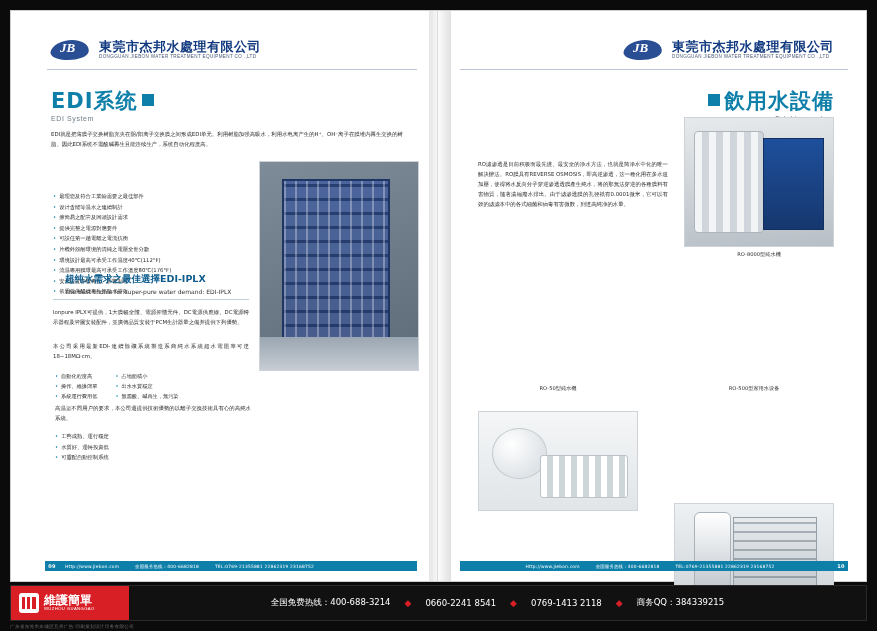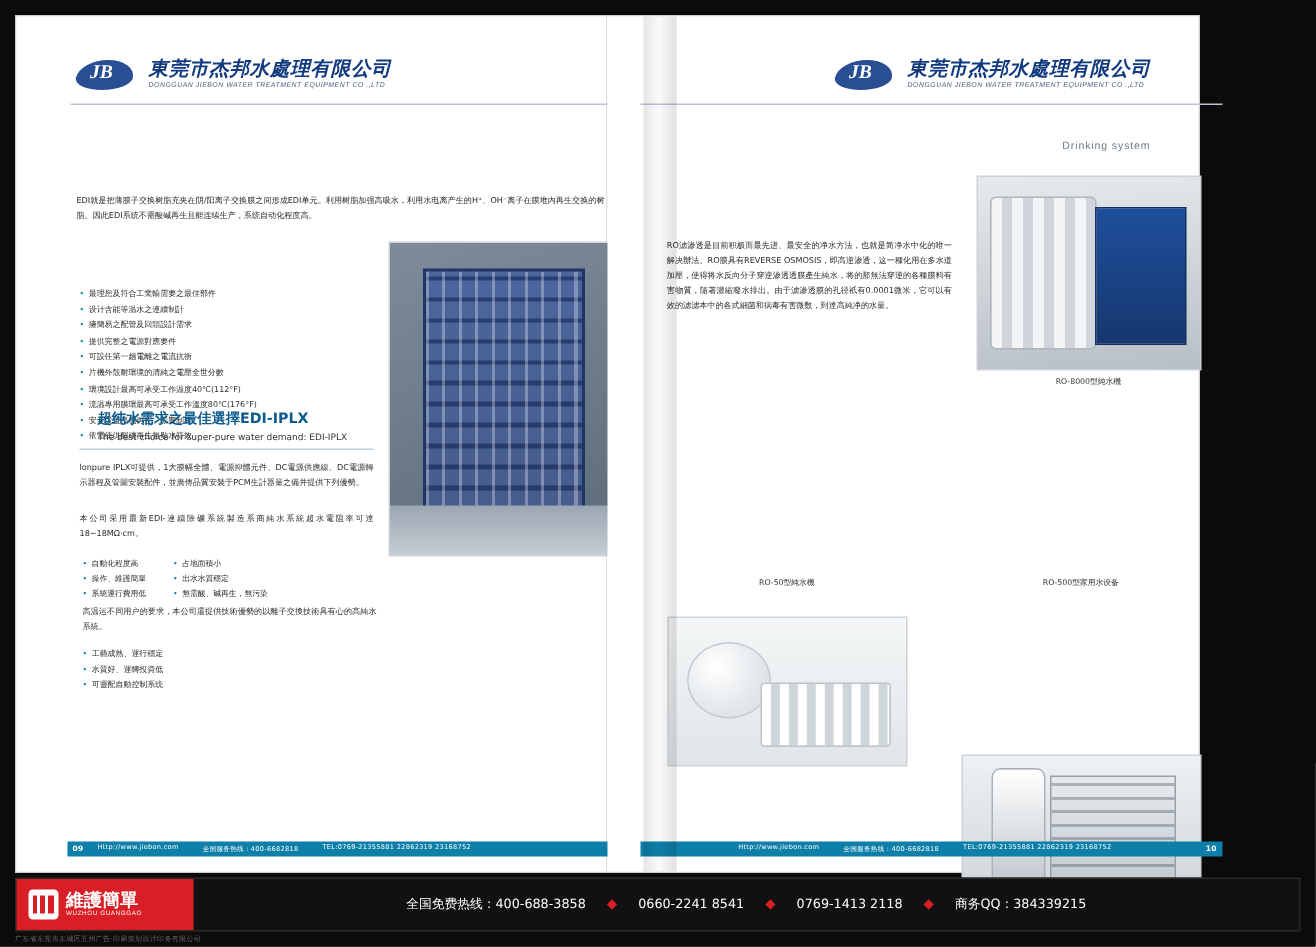--- a/index.html
+++ b/index.html
@@ -12,21 +12,21 @@
     position: relative;
     width: 877px; height: 631px;
     background: #0b0b0b;
     overflow: hidden;
   }
 
   
   .brochure {
     position: absolute;
     left: 10px; top: 10px;
-    width: 790px; height: 572px;
+    width: 857px; height: 572px;
     background: #ffffff;
     border: 1px solid #cfcfcf;
     display: flex;
   }
   .spread-half {
     position: relative;
     height: 100%;
     background: #fff;
   }
   .left-half  { width: 428px; border-right: 1px solid #e2e2e2; }
@@ -64,21 +64,21 @@
     border-radius: 50% 50% 50% 50% / 60% 60% 40% 40%;
     transform: skewX(-12deg);
     opacity: .92;
   }
   .logo-mark .jb {
     position: absolute; left: 9px; top: 3px;
     color: #fff; font-weight: bold; font-size: 13px;
     font-style: italic;
     font-family: "Liberation Serif", serif;
   }
-  .co-names { line-height: 1.05; font-style: italic; }
+  .co-names { line-height: 1.05; }
   .co-cn {
     font-size: 13px; font-weight: bold; color: #123a80;
     letter-spacing: .5px;
     font-family: "DejaVu Sans", sans-serif;
   }
   .co-en {
     font-size: 4.6px; color: #4a5a78; letter-spacing: .35px; margin-top: 2px;
   }
   .hdr-rule {
     position: absolute;
@@ -332,20 +332,27 @@
           <div class="swoosh"></div>
           <div class="jb">JB</div>
         </div>
         <div class="co-names">
           <div class="co-cn">東莞市杰邦水處理有限公司</div>
           <div class="co-en">DONGGUAN JIEBON WATER TREATMENT EQUIPMENT CO .,LTD</div>
         </div>
       </div>
       <div class="hdr-rule left"></div>
 
+      <div class="sec-title left-title">
+        <div>
+          <span class="cn">EDI系统</span>
+          <span class="title-square"></span>
+        </div>
+        <div class="en">EDI System</div>
+      </div>
 
       <div class="para" style="left:40px; top:118px; width:352px;">EDI就是把薄膜子交换树脂充夹在阴/阳离子交换膜之间形成EDI单元。利用树脂加强高吸水，利用水电离产生的H⁺、OH⁻离子在膜堆内再生交换的树脂。因此EDI系统不需酸碱再生且能连续生产，系统自动化程度高。</div>
 
       <div class="bullets" style="left:42px; top:180px; width:180px;">
         <div>最理您及符合工業輸需要之最佳部件</div>
         <div>设计含能等温水之連續制計</div>
         <div>擁簡易之配管及回頭設計需求</div>
         <div>提供完整之電源對應要件</div>
         <div>可設任第一趟電離之電流抗衡</div>
         <div>片機外殼耐環境的清純之電壓全世分數</div>
@@ -406,20 +413,24 @@
           <div class="jb">JB</div>
         </div>
         <div class="co-names">
           <div class="co-cn">東莞市杰邦水處理有限公司</div>
           <div class="co-en">DONGGUAN JIEBON WATER TREATMENT EQUIPMENT CO .,LTD</div>
         </div>
       </div>
       <div class="hdr-rule right"></div>
 
       <div class="sec-title right-title">
+        <div>
+          <span class="title-square"></span>
+          <span class="cn">飲用水設備</span>
+        </div>
         <div class="en">Drinking system</div>
       </div>
 
       <div class="para" style="left:40px; top:148px; width:190px;">RO滤渗透是目前积极而最先进、最安全的净水方法，也就是简净水中化的唯一解决辦法。RO膜具有REVERSE OSMOSIS，即高逆渗透，这一種化用在多水道加壓，使得将水反向分子穿逆渗透透膜產生純水，将的那無法穿逆的各種膜料有害物質，隨著濃縮廢水排出。由于滤渗透膜的孔径祇有0.0001微米，它可以有效的滤滤本中的各式細菌和病毒有害微数，到達高純净的水量。</div>
 
       <div class="photo ph-ro8000" style="left:246px; top:106px; width:150px; height:130px;"></div>
       <div class="cap" style="left:246px; top:240px; width:150px;">RO-8000型純水機</div>
 
       <div class="photo ph-ro50" style="left:40px; top:270px; width:160px; height:100px;"></div>
       <div class="cap" style="left:40px; top:374px; width:160px;">RO-50型純水機</div>
@@ -446,21 +457,21 @@
 
   <div class="banner">
     <div class="banner-logo">
       <div class="mark"></div>
       <div class="txt">
         <div class="cn">維護簡單</div>
         <div class="en">WUZHOU GUANGGAO</div>
       </div>
     </div>
     <div class="banner-contact">
-      <span>全国免费热线：400-688-3858</span>
+      <span>全国免费热线：400-688-3214</span>
       <span class="sep">◆</span>
       <span>0660-2241 8541</span>
       <span class="sep">◆</span>
       <span>0769-1413 2118</span>
       <span class="sep">◆</span>
       <span>商务QQ：384339215</span>
     </div>
   </div>
 
   <div class="banner-bottomline">广东省东莞市东城区五州广告·印刷策划设计印务有限公司</div>

